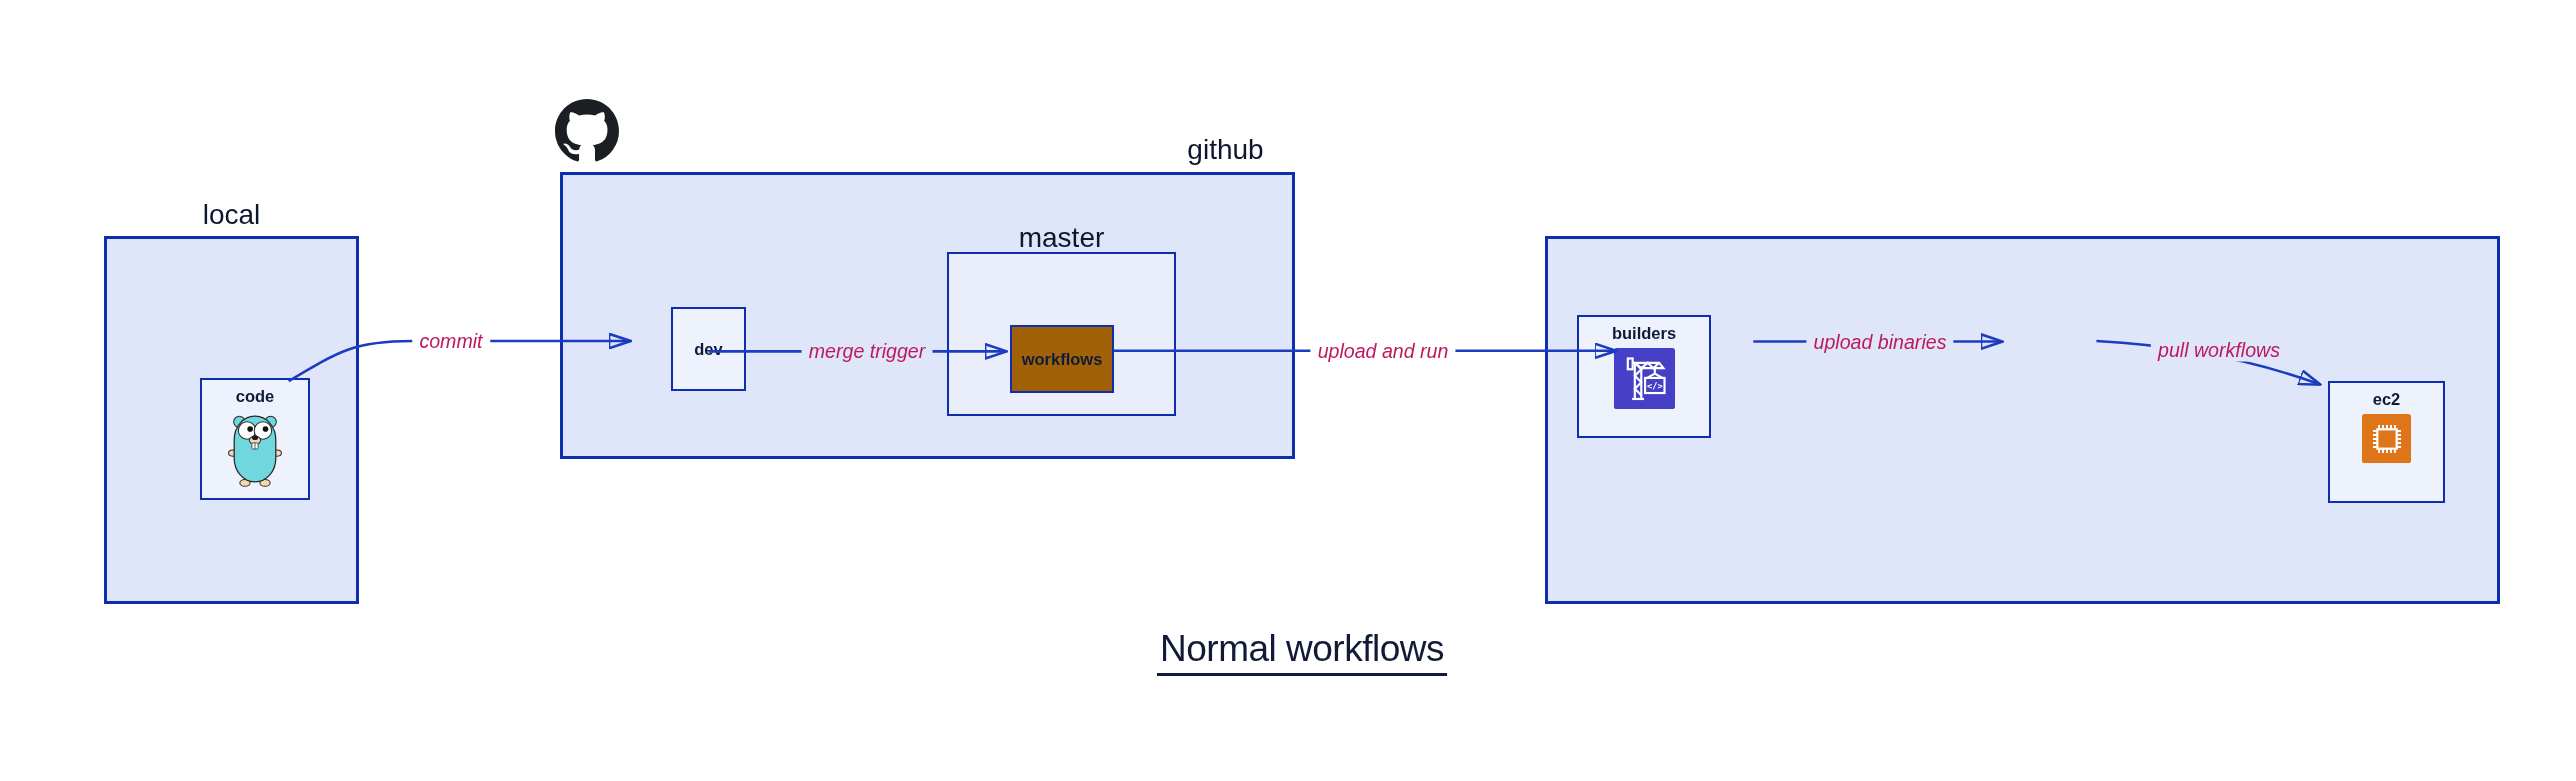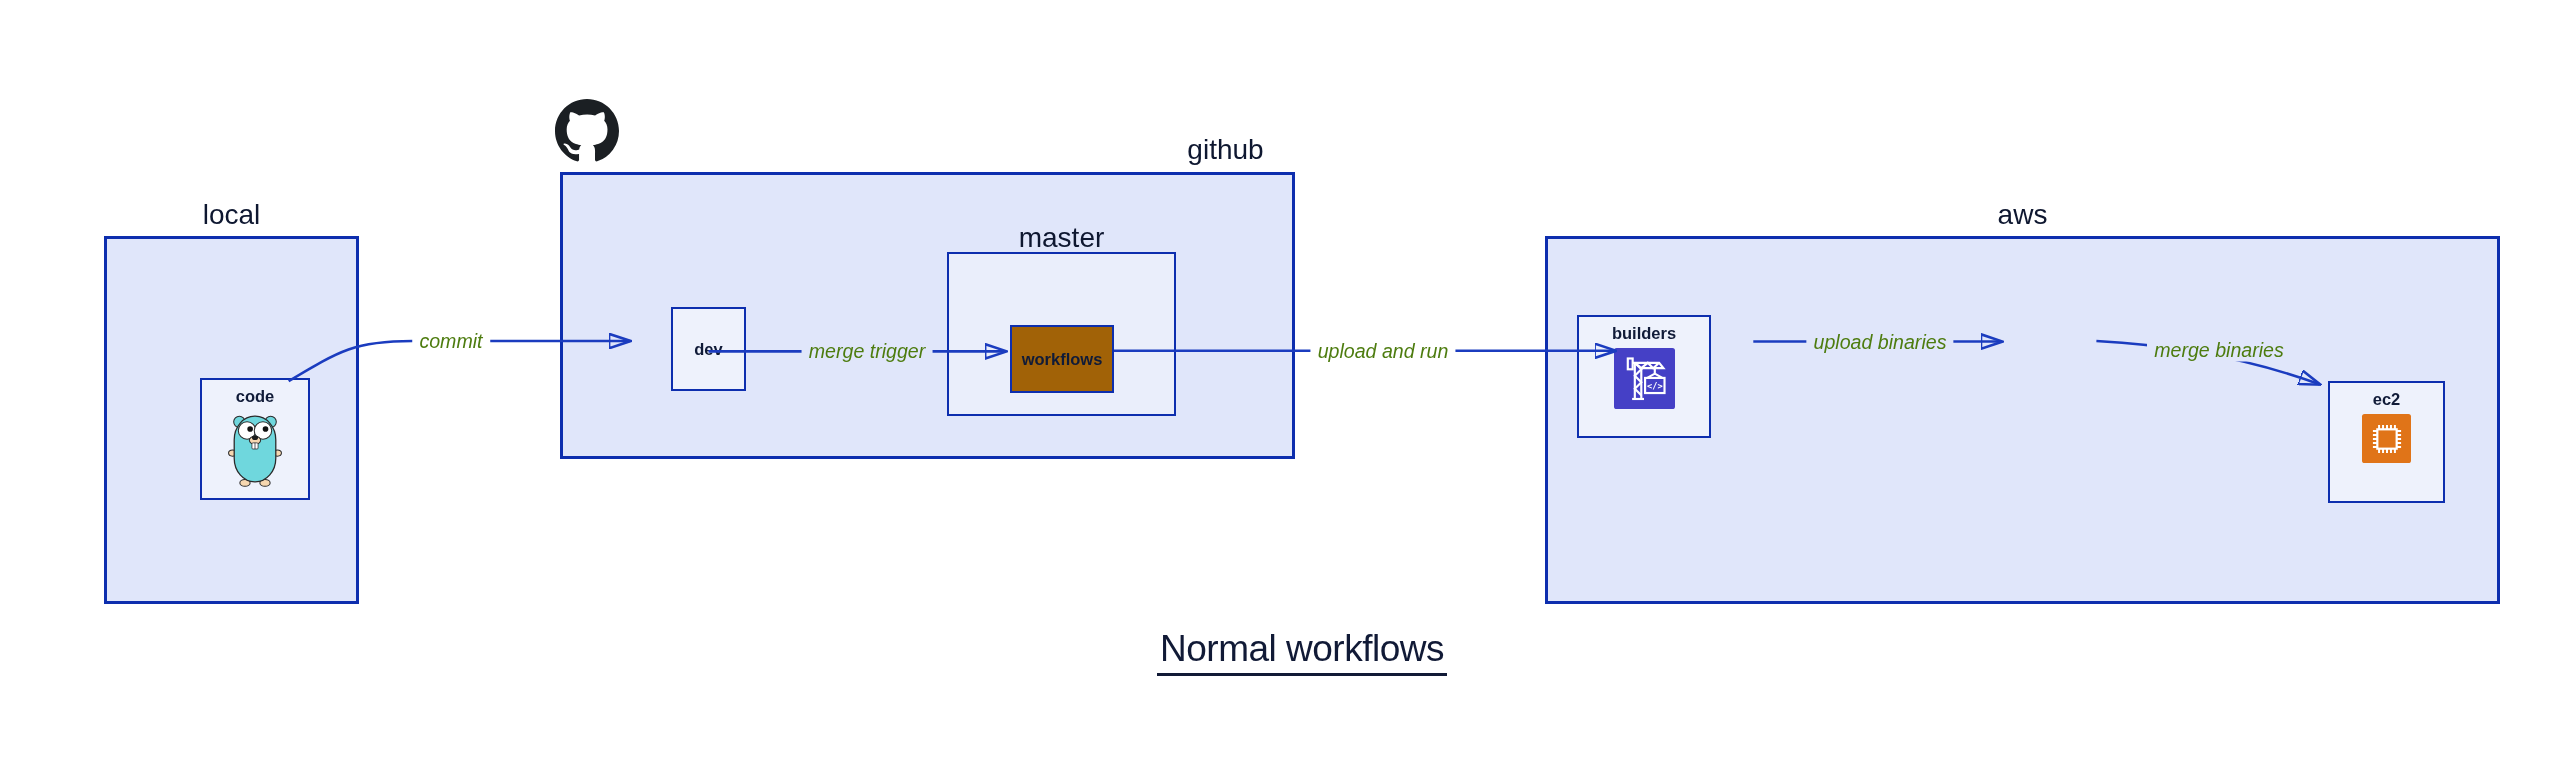--- a/index.html
+++ b/index.html
@@ -49,21 +49,21 @@
   #icon-s3       { width:46px;  height:46px;  background:#3e8b26; }
   #icon-ec2      { width:49px;  height:49px;  background:#e07418; }
   #gopher { margin-top:4.1px; }
   
   #logo-github { position:absolute; left:555px; top:99px; width:64px; height:64px; z-index:2; }
   
   #edge-layer { position:absolute; left:0; top:0; z-index:4; pointer-events:none; }
   #edge-layer path { stroke:#1b3cbf; stroke-width:5; fill:none; }
   .edge-label {
     position:absolute; transform:translate(-50%,-50%); z-index:5;
-    font-style:italic; font-size:19.6px; color:#4d7c0f;
+    font-style:italic; font-size:19.6px; color:#be185d;
     padding:0 7.2px; white-space:nowrap;
   }
   .edge-label.on-white { background:#ffffff; }
   .edge-label.on-fill  { background:#e0e6fa;text-align:center; }
   #elbl-commit          { left:451px;  top:341px; }
   #elbl-merge-trigger   { left:867px; top:351px; }
   #elbl-upload-and-run  { left:1383px; top:351px; }
   #elbl-upload-binaries { left:1880px; top:342px; }
   #elbl-pull-binaries   { left:2219px; top:350px; }
   
@@ -86,21 +86,20 @@
 
   <svg id="logo-github" viewBox="0 0 16 16">
     <path fill="#1b1f23" d="M8 0C3.58 0 0 3.58 0 8c0 3.54 2.29 6.53 5.47 7.59.4.07.55-.17.55-.38 0-.19-.01-.82-.01-1.49-2.01.37-2.53-.49-2.69-.94-.09-.23-.48-.94-.82-1.13-.28-.15-.68-.52-.01-.53.63-.01 1.08.58 1.23.82.72 1.21 1.87.87 2.33.66.07-.52.28-.87.51-1.07-1.78-.2-3.64-.89-3.64-3.95 0-.87.31-1.59.82-2.15-.08-.2-.36-1.02.08-2.12 0 0 .67-.21 2.2.82.64-.18 1.32-.27 2-.27s1.36.09 2 .27c1.53-1.04 2.2-.82 2.2-.82.44 1.1.16 1.92.08 2.12.51.56.82 1.27.82 2.15 0 3.07-1.87 3.75-3.65 3.95.29.25.54.73.54 1.48 0 1.07-.01 1.93-.01 2.2 0 .21.15.46.55.38A8.01 8.01 0 0 0 16 8c0-4.42-3.58-8-8-8z"></path>
   </svg>
   <div class="container-label" id="lbl-github">github</div>
   <div class="container-box" id="c-github"></div>
 
   <div class="container-label" id="lbl-master">master</div>
   <div class="container-box" id="c-master"></div>
 
-  <div class="container-label" id="lbl-aws">aws</div>
   <div class="container-box" id="c-aws"></div>
 
   <div class="node" id="n-code">
     <div class="node-label">code</div>
     <svg id="gopher" width="54" height="77" viewBox="0 0 105 150">
       <circle cx="22" cy="23" r="11" fill="#6fd7dd" stroke="#2a2a2a" stroke-width="2"></circle>
       <circle cx="83" cy="23" r="11" fill="#6fd7dd" stroke="#2a2a2a" stroke-width="2"></circle>
       <ellipse cx="9" cy="84" rx="8" ry="6" fill="#f6d7b0" stroke="#2a2a2a" stroke-width="2"></ellipse>
       <ellipse cx="96" cy="84" rx="8" ry="6" fill="#f6d7b0" stroke="#2a2a2a" stroke-width="2"></ellipse>
       <ellipse cx="33" cy="142" rx="10" ry="6.5" fill="#f6d7b0" stroke="#2a2a2a" stroke-width="2"></ellipse>
@@ -166,20 +165,20 @@
     <path d="M 1375 682 L 1952 682" marker-end="url(#arrow)"></path>
     <path d="M 2162 681 L 3135 681" marker-end="url(#arrow)"></path>
     <path d="M 3403 663 L 3885 663" marker-end="url(#arrow)"></path>
     <path d="M 4069 662 C 4220 670, 4370 698, 4502 746" marker-end="url(#arrow)"></path>
   </svg>
 
   <div class="edge-label on-white" id="elbl-commit">commit</div>
   <div class="edge-label on-fill" id="elbl-merge-trigger">merge trigger</div>
   <div class="edge-label on-white" id="elbl-upload-and-run">upload and run</div>
   <div class="edge-label on-fill" id="elbl-upload-binaries">upload binaries</div>
-  <div class="edge-label on-fill" id="elbl-pull-binaries">merge binaries</div>
+  <div class="edge-label on-fill" id="elbl-pull-binaries">pull workflows</div>
 
   <div class="diagram-title">
     <span>Normal workflows</span>
   </div>
 
 </div>
 
 
 </body></html>

